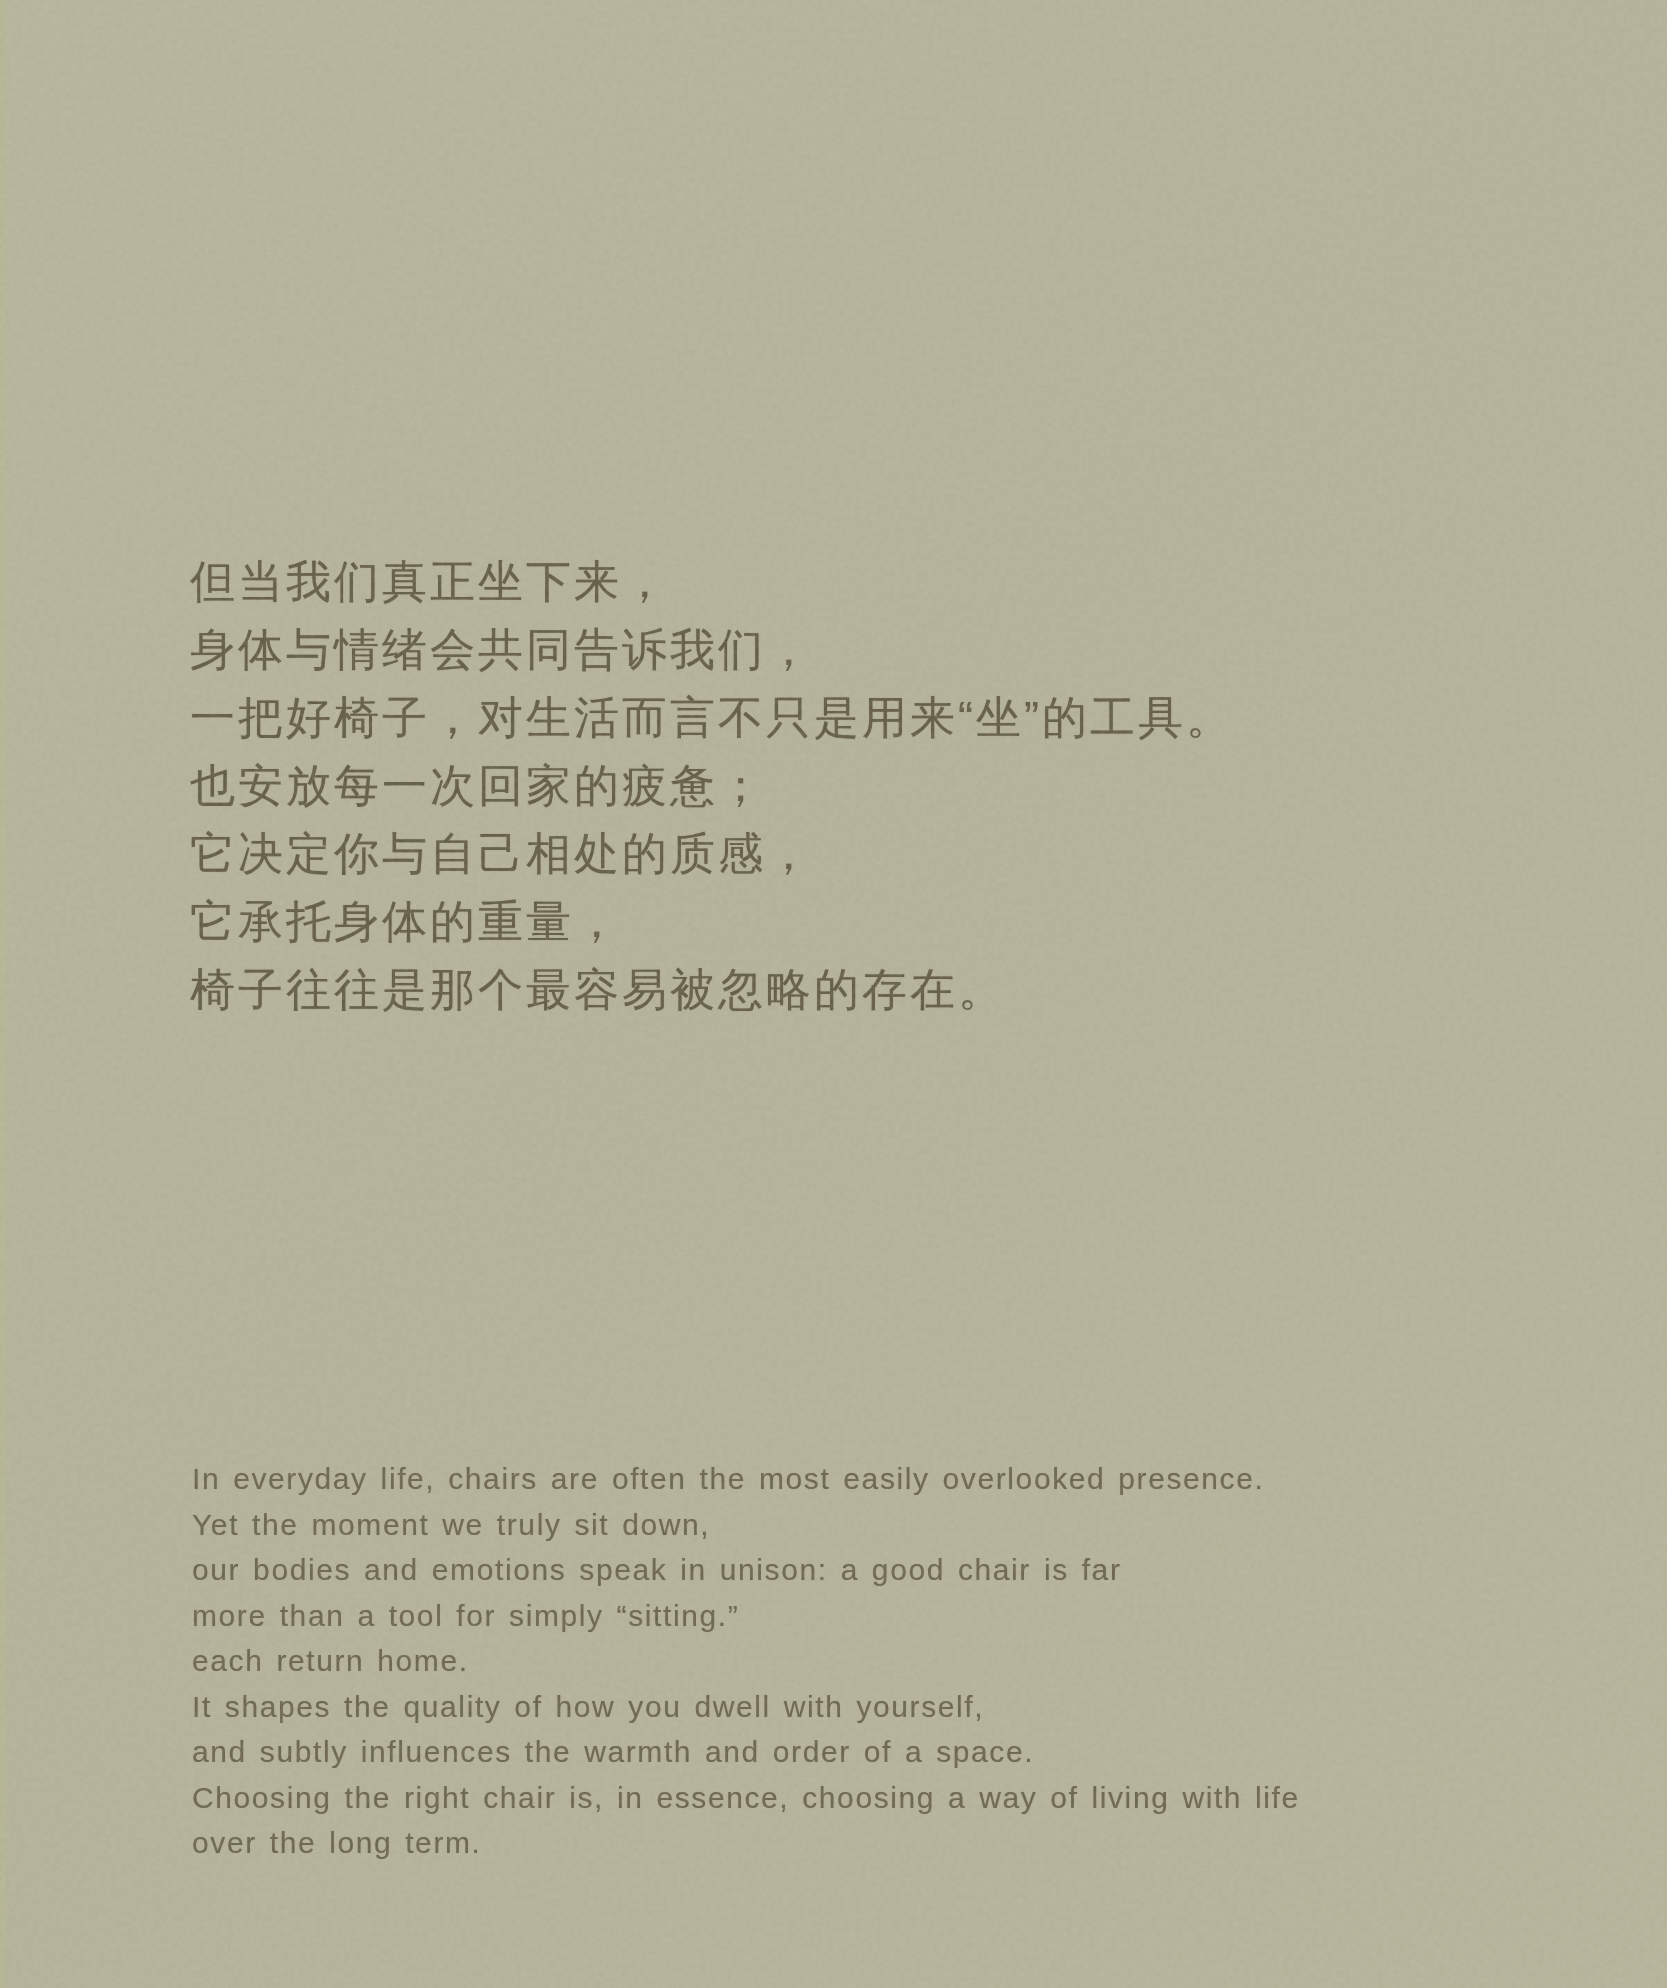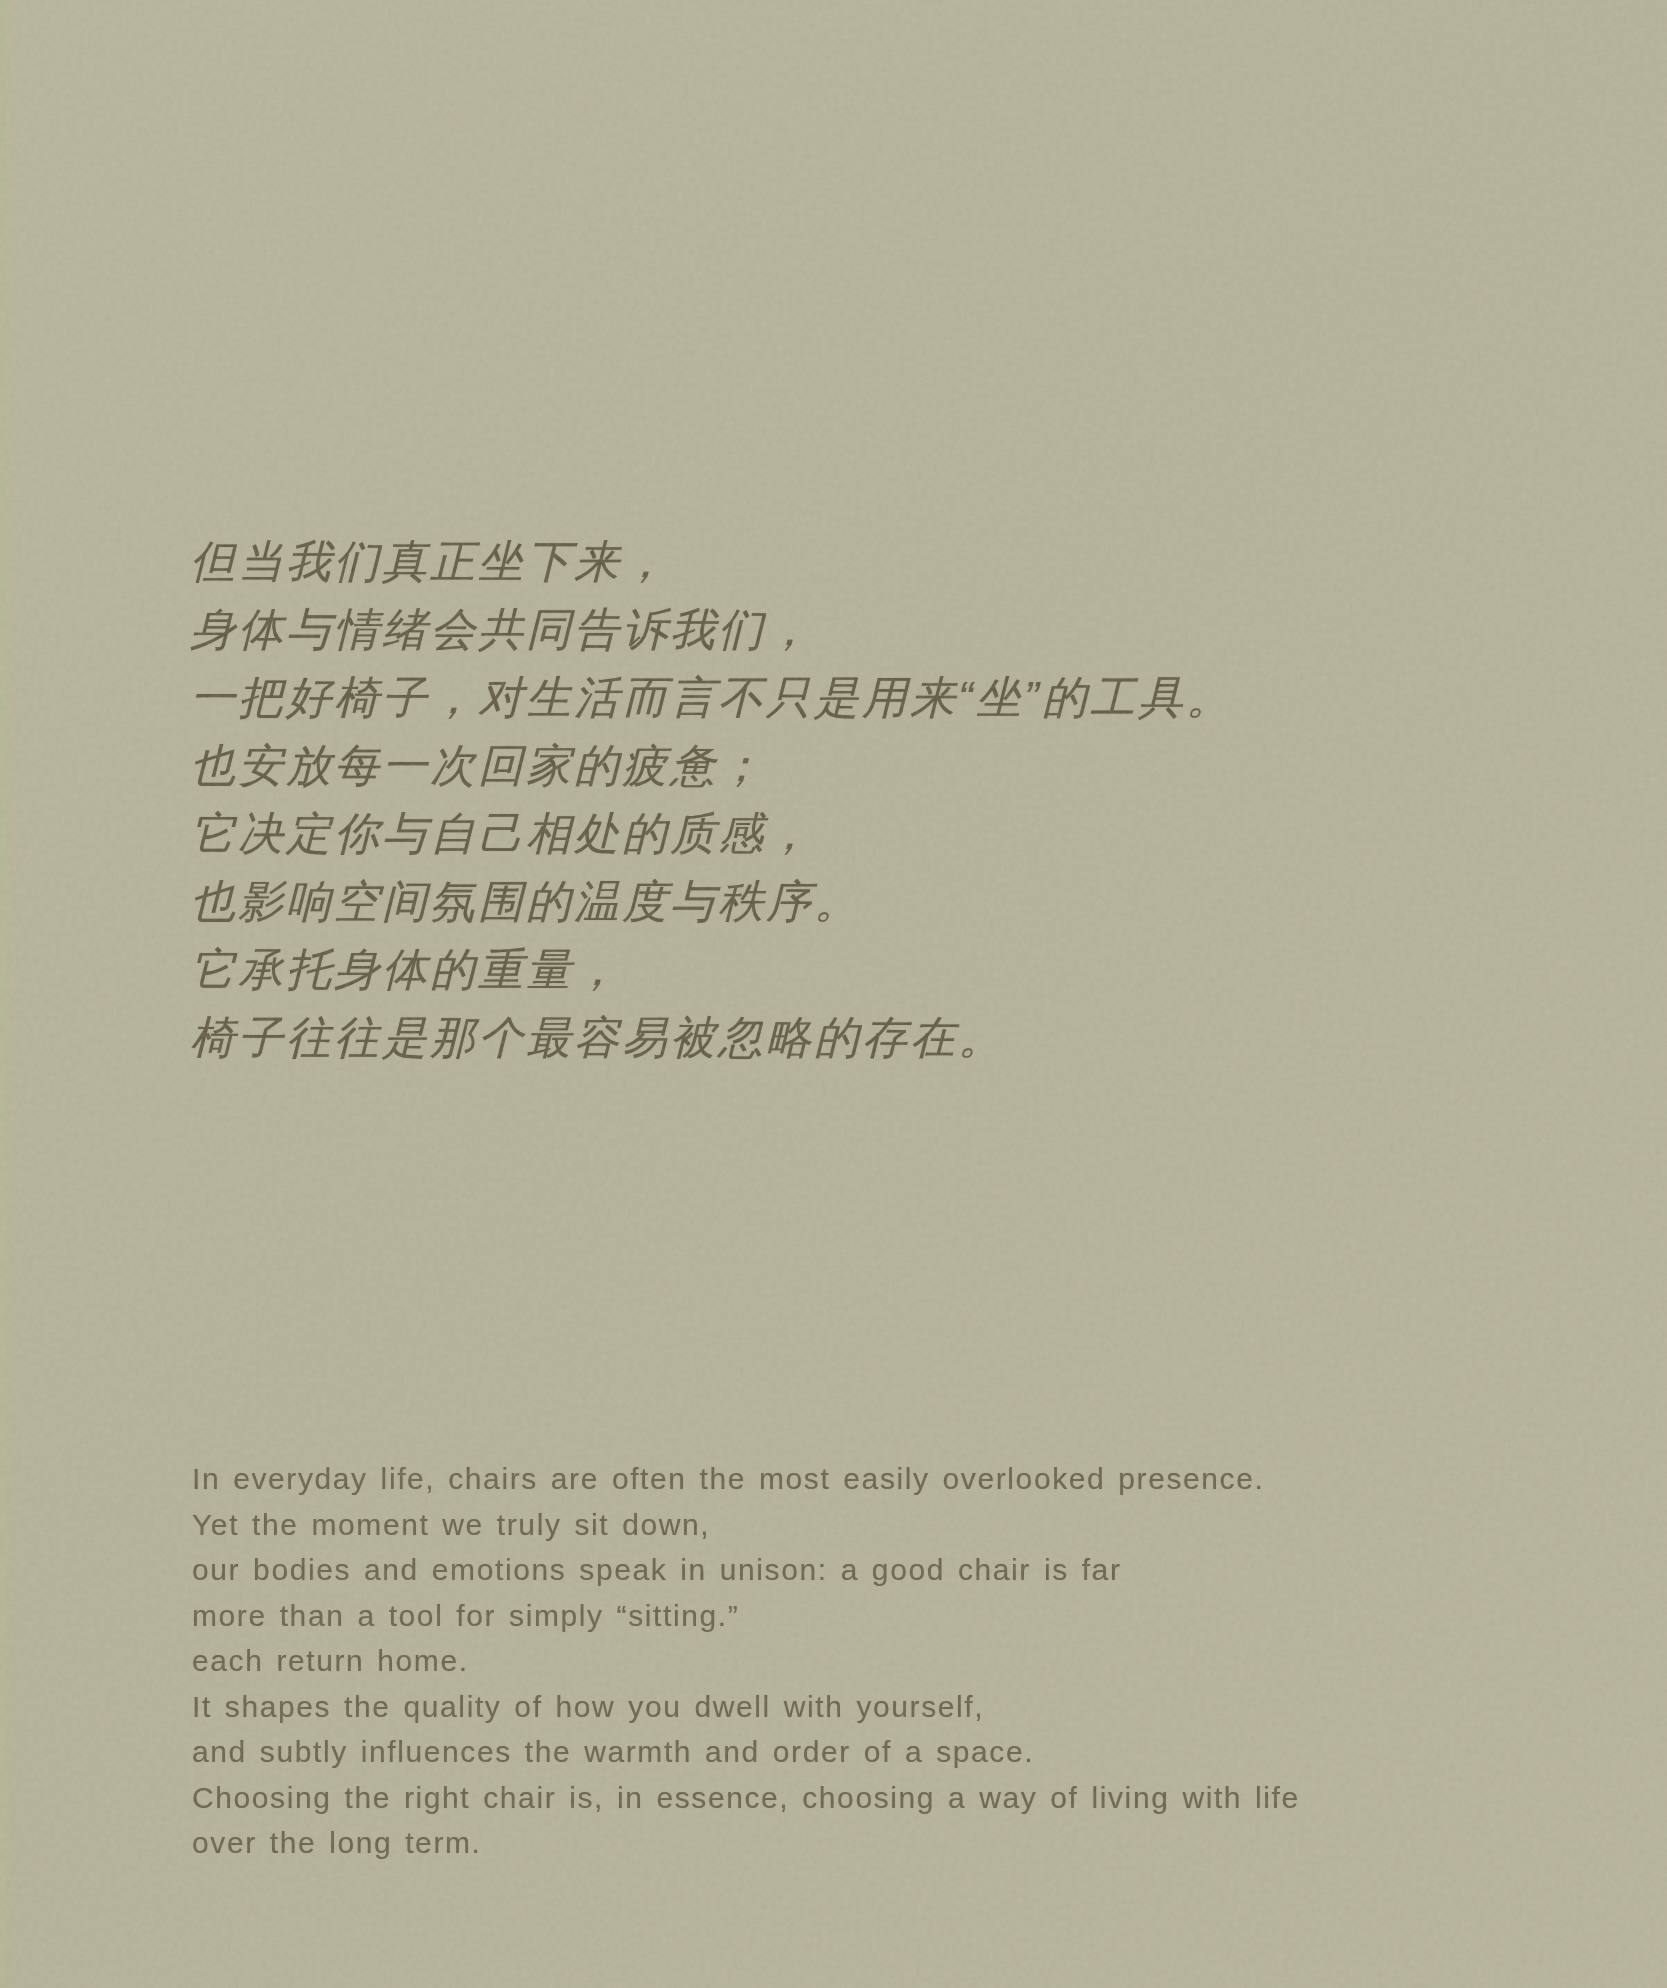--- a/index.html
+++ b/index.html
@@ -33,22 +33,21 @@
     left: 190px;
     top: 458px;
     color: #5c553e;
     font-size: 45px;
     line-height: 68px;
     letter-spacing: 3px;
     text-shadow: 0 0 1px rgba(92, 85, 62, 0.55);
     white-space: nowrap;
   }
   .zh-para-2 {
-    margin-top: 70px;
-    font-style: italic;
+    margin-top: 90px;
   }
   .en-block {
     position: absolute;
     left: 192px;
     top: 1408px;
     color: #655e47;
     font-size: 30px;
     line-height: 45.5px;
     letter-spacing: 1.6px;
     word-spacing: 3px;
@@ -68,21 +67,20 @@
 <div class="page">
   <div class="edge-strip"></div>
 
   <div class="zh-block">
     <div class="zh-para-2">
       <div>但当我们真正坐下来，</div>
       <div>身体与情绪会共同告诉我们，</div>
       <div>一把好椅子，对生活而言不只是用来“坐”的工具。</div>
       <div>也安放每一次回家的疲惫；</div>
       <div>它决定你与自己相处的质感，</div>
-      <div>也影响空间氛围的温度与秩序。</div>
       <div>它承托身体的重量，</div>
       <div>椅子往往是那个最容易被忽略的存在。</div>
     </div>
   </div>
 
   <div class="en-block">
     <div>In everyday life, chairs are often the most easily overlooked presence.</div>
     <div>Yet the moment we truly sit down,</div>
     <div>our bodies and emotions speak in unison: a good chair is far</div>
     <div>more than a tool for simply “sitting.”</div>

